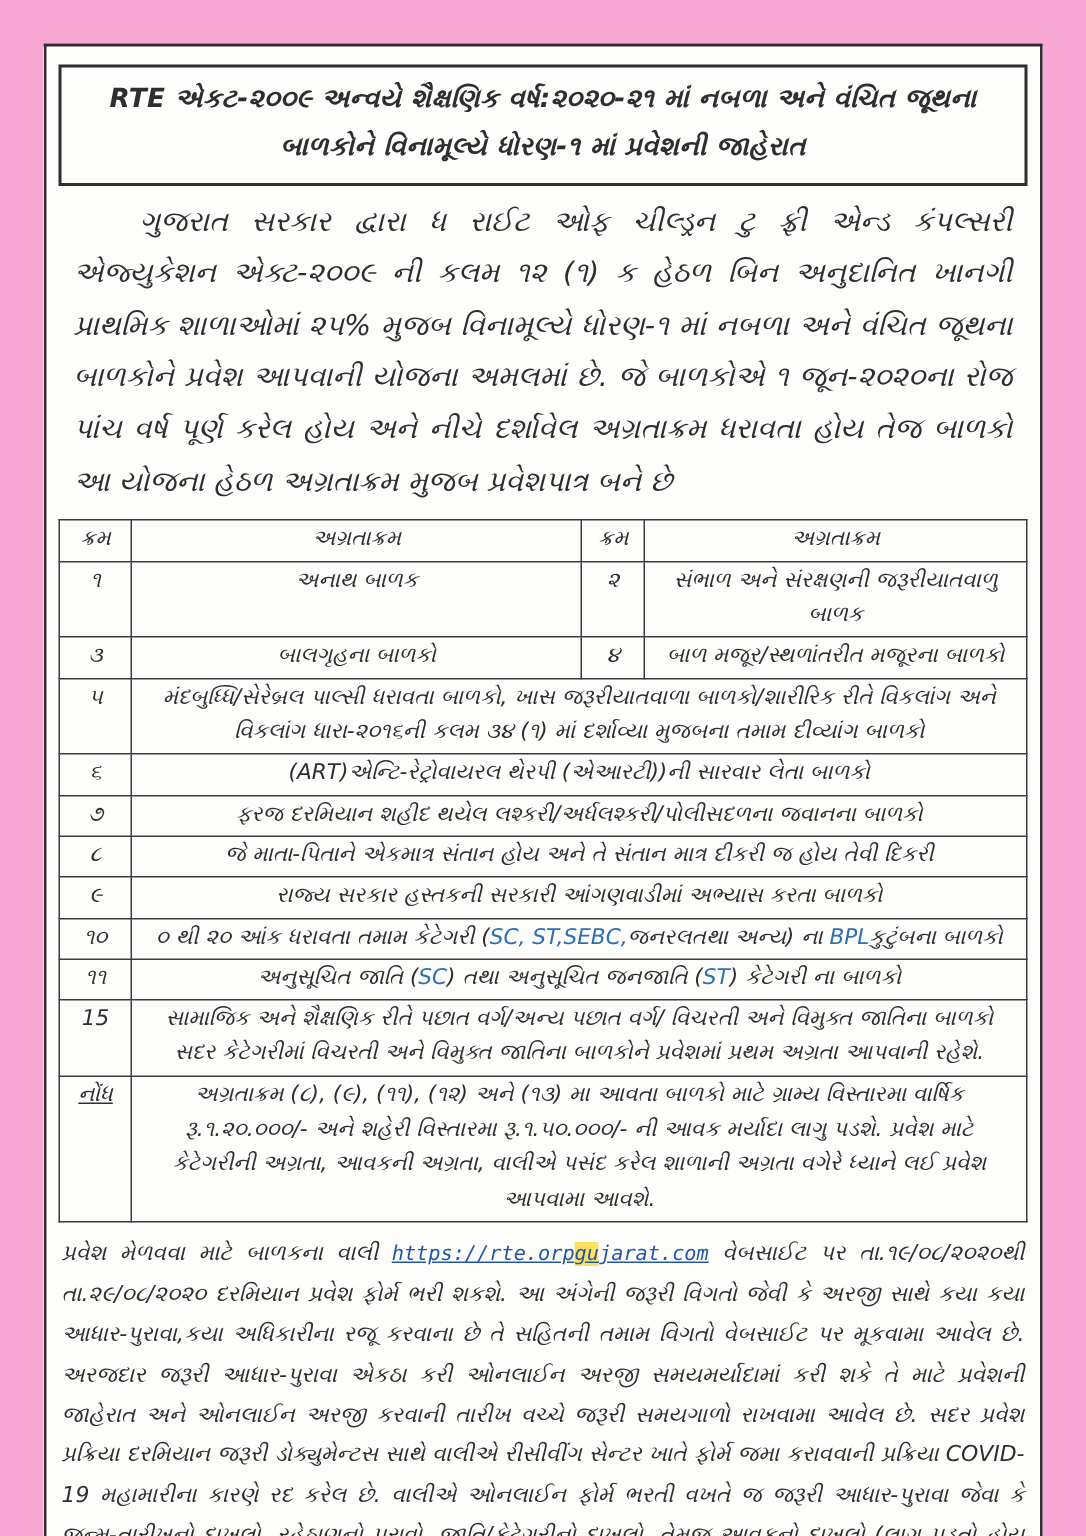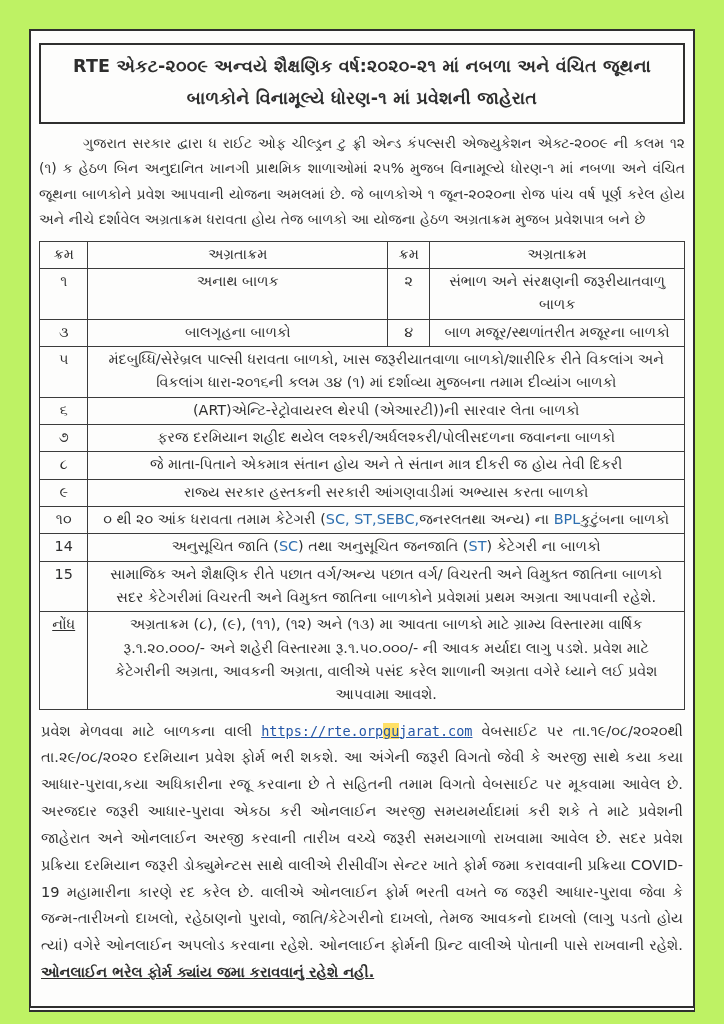--- a/index.html
+++ b/index.html
@@ -5,46 +5,46 @@
   html,body{margin:0;padding:0;}
   body{
     width:724px;height:1024px;
     background:#f3f3f1;
     font-family:"DejaVu Sans","Liberation Sans",sans-serif;
     color:#2e2e2e;
     -webkit-font-smoothing:antialiased;
   }
   .sheet{
     position:relative;width:724px;height:1024px;
-    background:#bef264;overflow:hidden;
+    background:#f9a8d4;overflow:hidden;font-style:italic;
   }
   .frame{
     position:absolute;left:29px;top:29px;right:29px;
     border:2px solid #2f2f2f;
     border-bottom:6px double #2f2f2f;
     padding:7px 8px 10px;
     background:#fdfdfc;
     box-sizing:border-box;
   }
   .title-box{
     border:2px solid #2f2f2f;
     margin:5px 0 7px;
     padding:5px 26px 7px;
     text-align:center;
     font-weight:bold;
     font-size:17.5px;
     line-height:1.85;
     letter-spacing:.2px;
   }
   .intro{
-    font-size:14px;
+    font-size:19px;
     line-height:1.82;
     text-align:justify;
     text-indent:44px;
-    margin:6px 0 8px;
+    margin:6px 10px 8px;
   }
   table.priority{
     width:100%;
     border-collapse:collapse;
     table-layout:fixed;
     font-size:14.4px;
   }
   table.priority th, table.priority td{
     border:1.6px solid #3c3c3c;
     padding:1px 7px 2px;
@@ -133,21 +133,21 @@
       </tr>
       <tr>
         <td class="num">૯</td>
         <td colspan="3">રાજ્ય સરકાર હસ્તકની સરકારી આંગણવાડીમાં અભ્યાસ કરતા બાળકો</td>
       </tr>
       <tr>
         <td class="num">૧૦</td>
         <td colspan="3"><span>૦ થી ૨૦ આંક ધરાવતા તમામ કેટેગરી (</span><span class="code">SC, ST,SEBC,</span><span>જનરલતથા અન્ય) ના </span><span class="code">BPL</span><span>કુટુંબના બાળકો</span></td>
       </tr>
       <tr>
-        <td class="num">14</td>
+        <td class="num">૧૧</td>
         <td colspan="3"><span>અનુસૂચિત જાતિ (</span><span class="code">SC</span><span>) તથા અનુસૂચિત જનજાતિ (</span><span class="code">ST</span><span>) કેટેગરી ના બાળકો</span></td>
       </tr>
       <tr>
         <td class="num">15</td>
         <td colspan="3">સામાજિક અને શૈક્ષણિક રીતે પછાત વર્ગ/અન્ય પછાત વર્ગ/ વિચરતી અને વિમુક્ત જાતિના બાળકો સદર કેટેગરીમાં વિચરતી અને વિમુક્ત જાતિના બાળકોને પ્રવેશમાં પ્રથમ અગ્રતા આપવાની રહેશે.</td>
       </tr>
       <tr>
         <td class="num note-label">નોંધ</td>
         <td colspan="3">અગ્રતાક્રમ (૮), (૯), (૧૧), (૧૨) અને (૧૩) મા આવતા બાળકો માટે ગ્રામ્ય વિસ્તારમા વાર્ષિક રૂ.૧.૨૦.૦૦૦/- અને શહેરી વિસ્તારમા રૂ.૧.૫૦.૦૦૦/- ની આવક મર્યાદા લાગુ પડશે. પ્રવેશ માટે કેટેગરીની અગ્રતા, આવકની અગ્રતા, વાલીએ પસંદ કરેલ શાળાની અગ્રતા વગેરે ધ્યાને લઈ પ્રવેશ આપવામા આવશે.</td>
       </tr>

